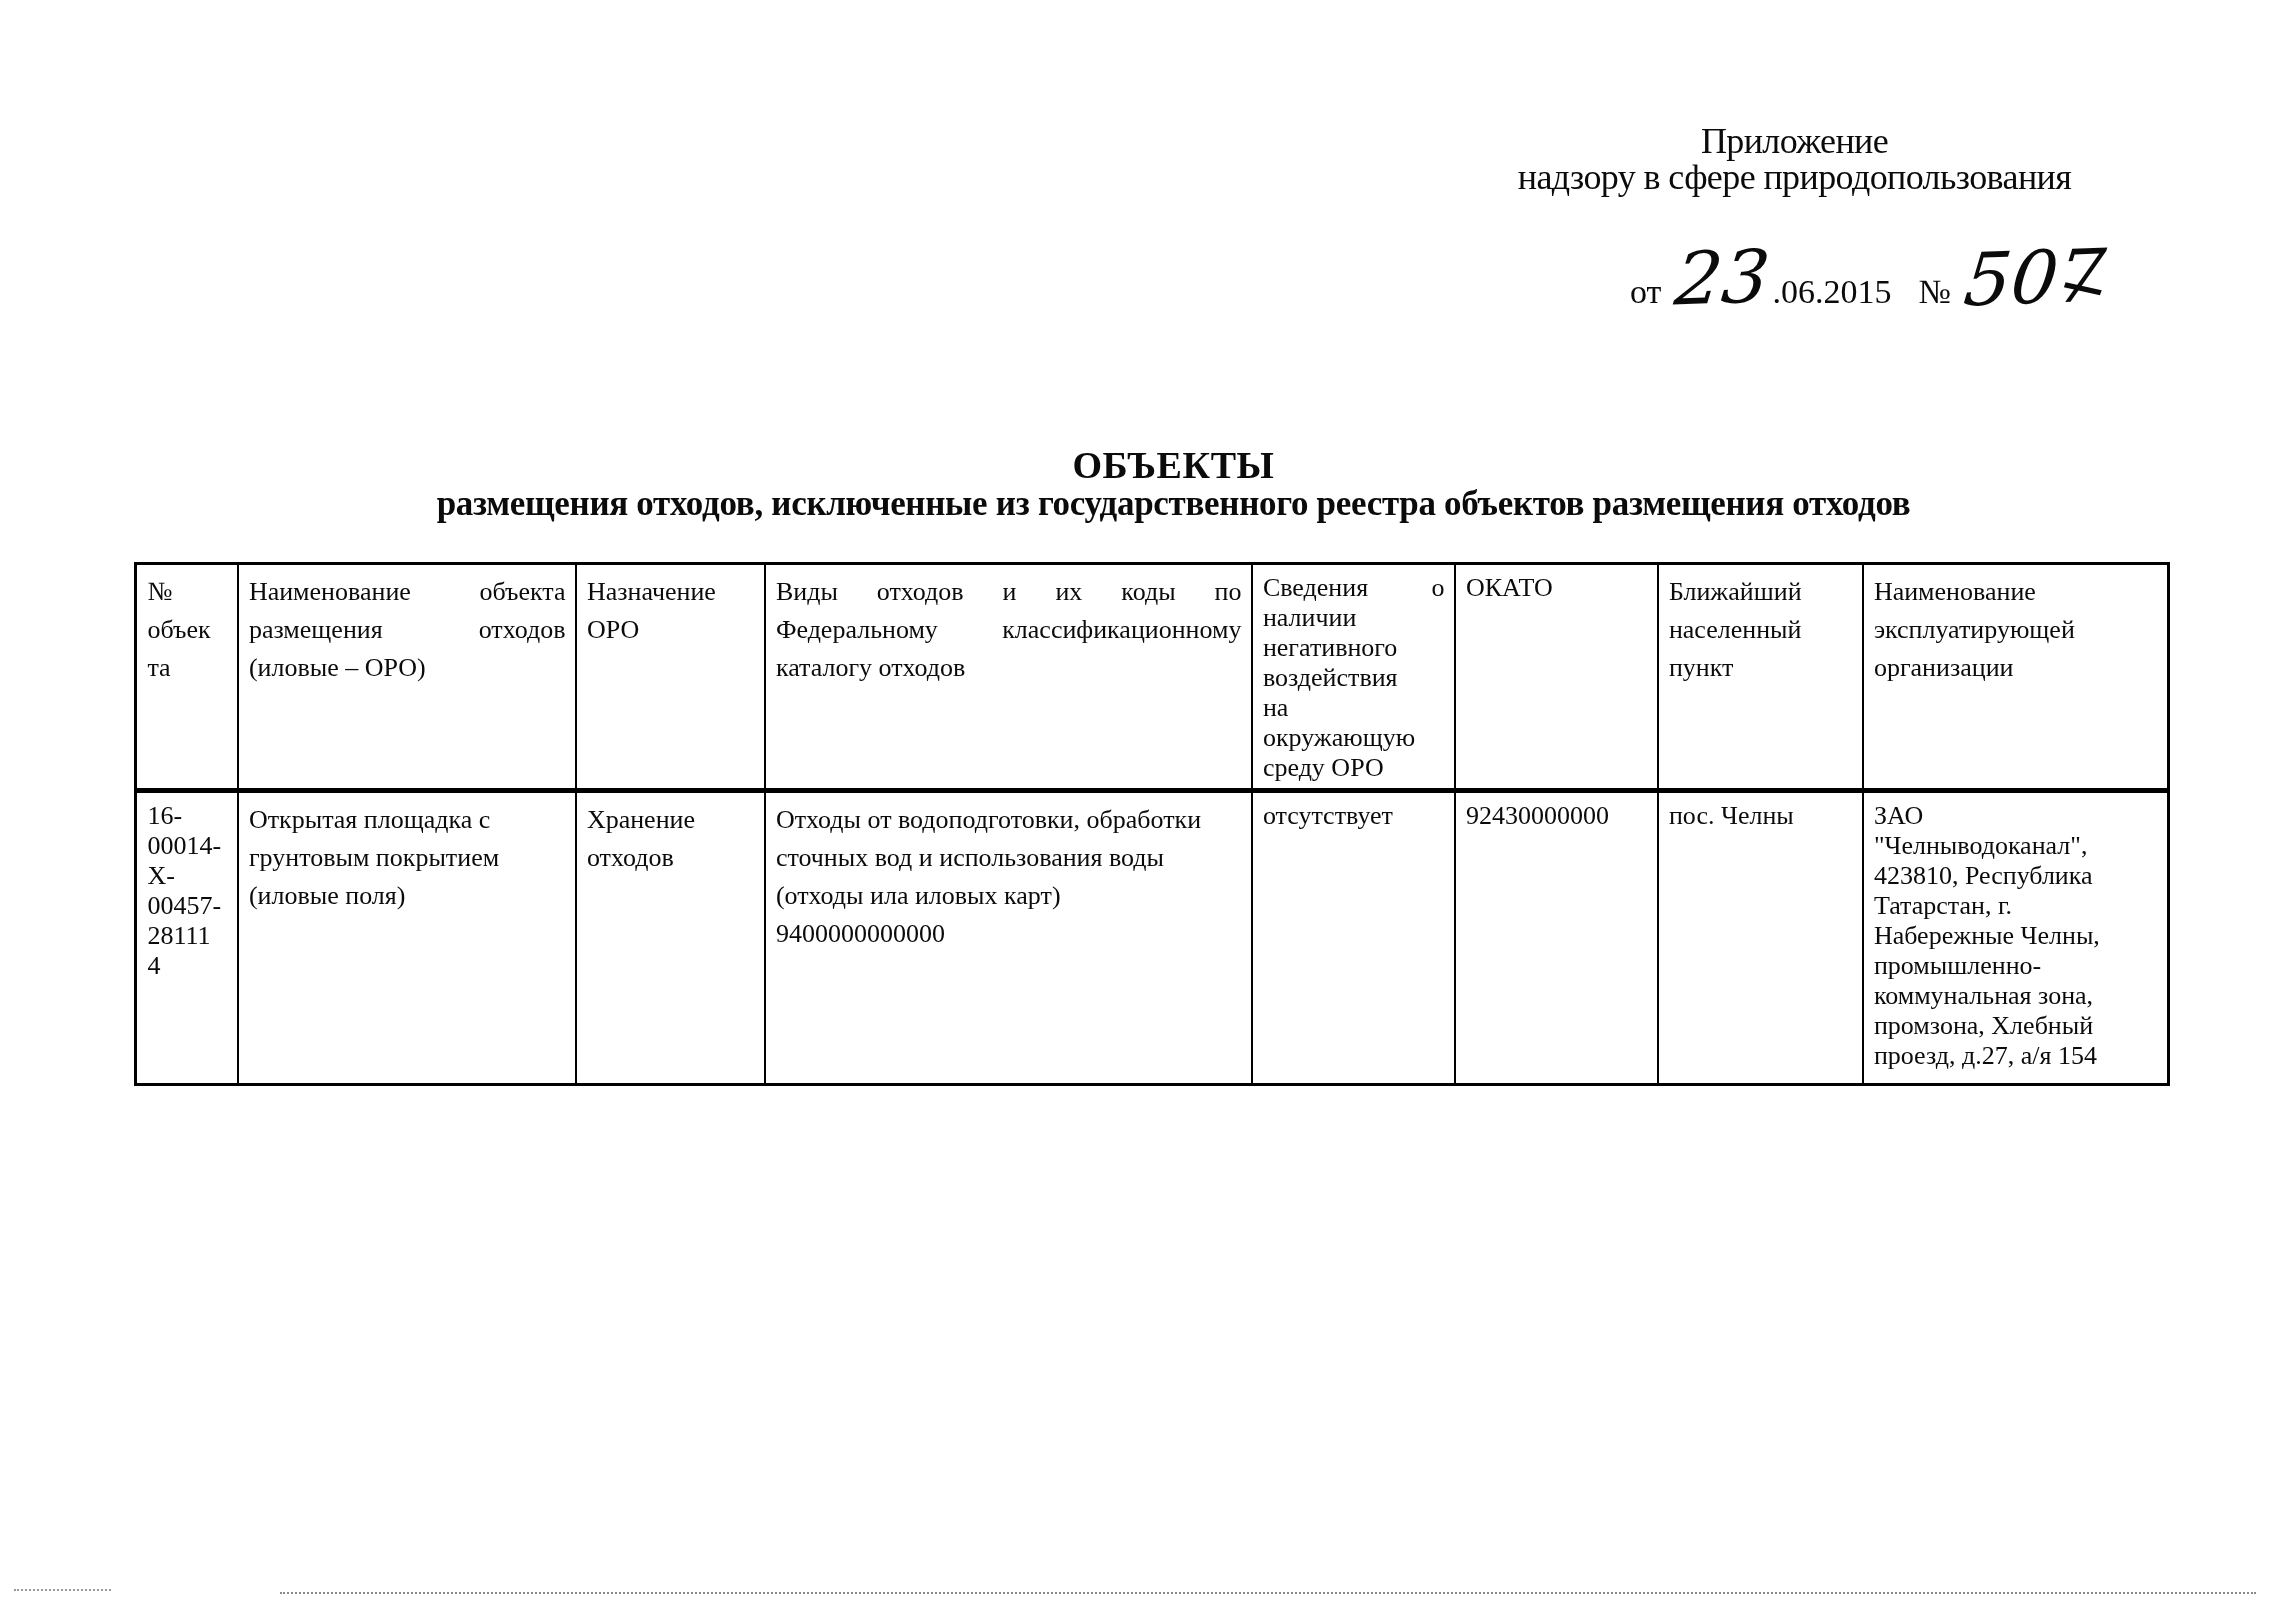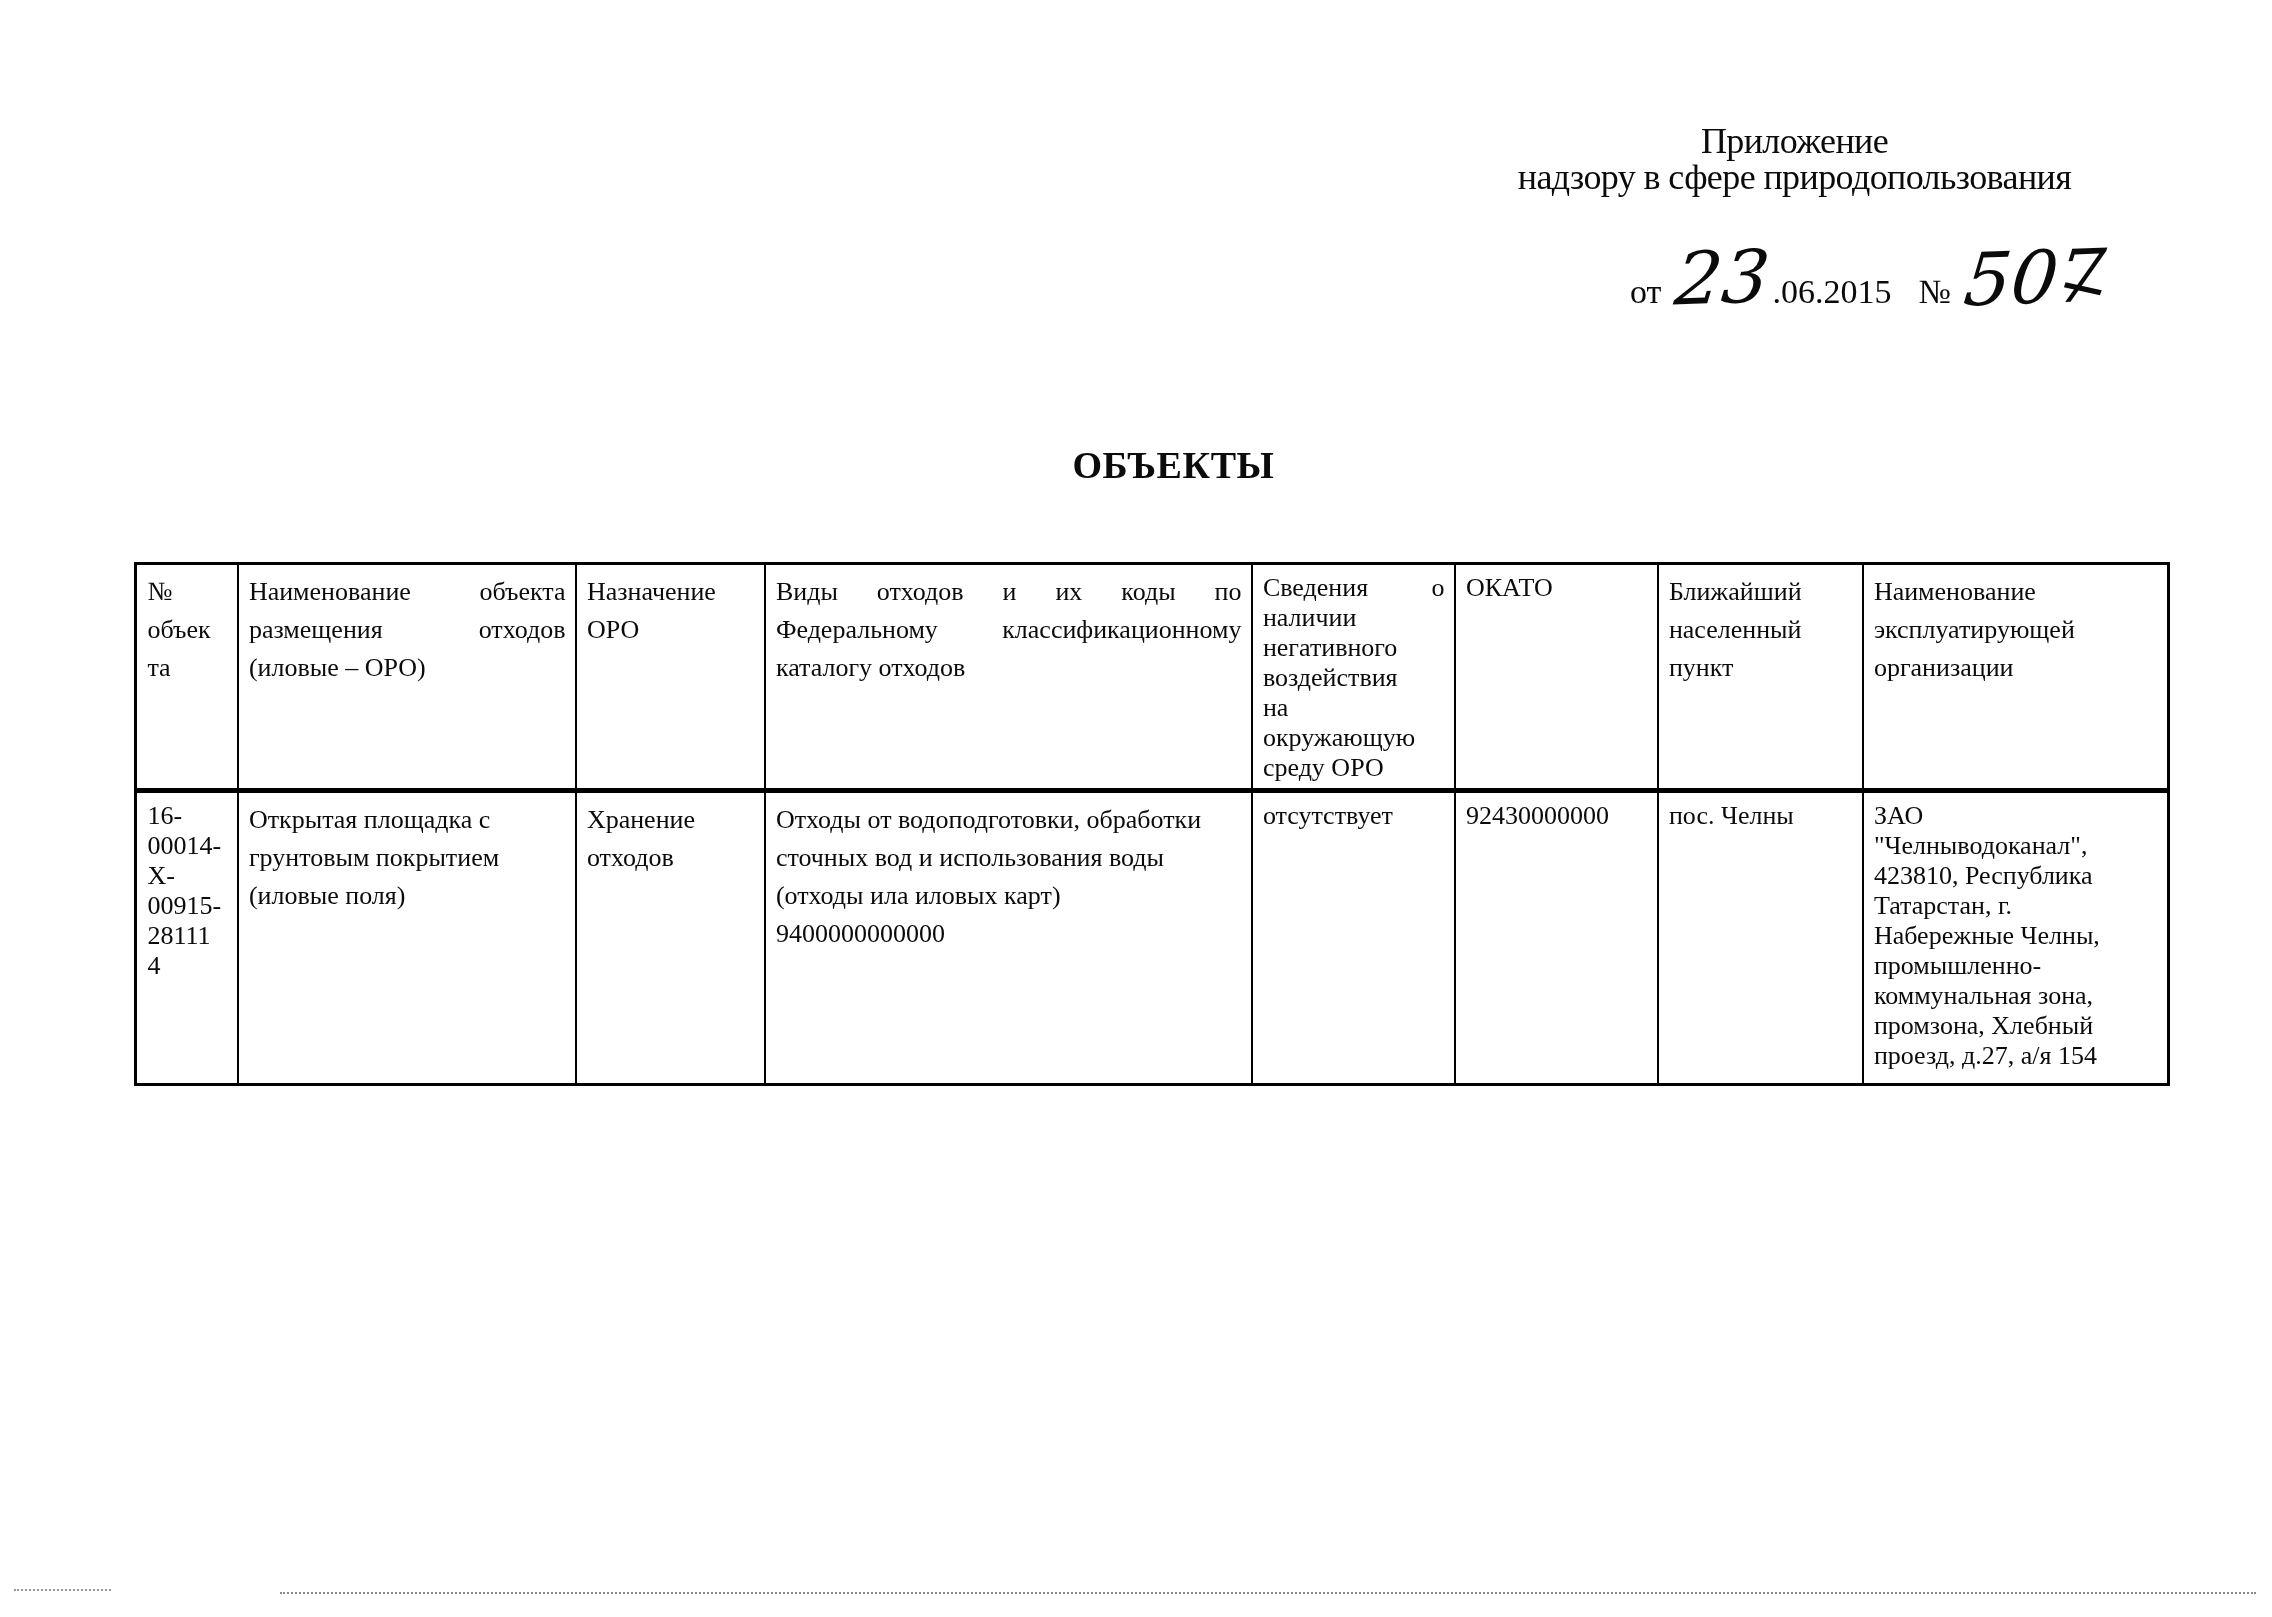--- a/index.html
+++ b/index.html
@@ -146,20 +146,21 @@
     <span class="printed">от</span>
     <span class="hw hw-day">23</span>
     <span class="printed">.06.2015</span>
     <span class="gap-before-num"></span>
     <span class="printed numsign">№</span>
     <span class="hw hw-number">507</span>
   </div>
 
   <div class="doc-title">
     <div class="t1">ОБЪЕКТЫ</div>
+    <div class="t2">размещения отходов, исключенные из государственного реестра объектов размещения отходов</div>
   </div>
 
   <table class="doc-table">
     <colgroup>
       <col style="width:102px">
       <col style="width:338px">
       <col style="width:189px">
       <col style="width:487px">
       <col style="width:203px">
       <col style="width:203px">
@@ -210,21 +211,21 @@
             <div class="tline">организации</div>
           </th>
       </tr>
     </thead>
     <tbody>
       <tr>
         <td>
             <div class="tline">16-</div>
             <div class="tline">00014-</div>
             <div class="tline">Х-</div>
-            <div class="tline">00915-</div>
+            <div class="tline">00457-</div>
             <div class="tline">28111</div>
             <div class="tline">4</div>
           </td>
         <td class="sp-wide">
             <div class="tline">Открытая площадка с</div>
             <div class="tline">грунтовым покрытием</div>
             <div class="tline">(иловые поля)</div>
           </td>
         <td class="sp-wide">
             <div class="tline">Хранение</div>

